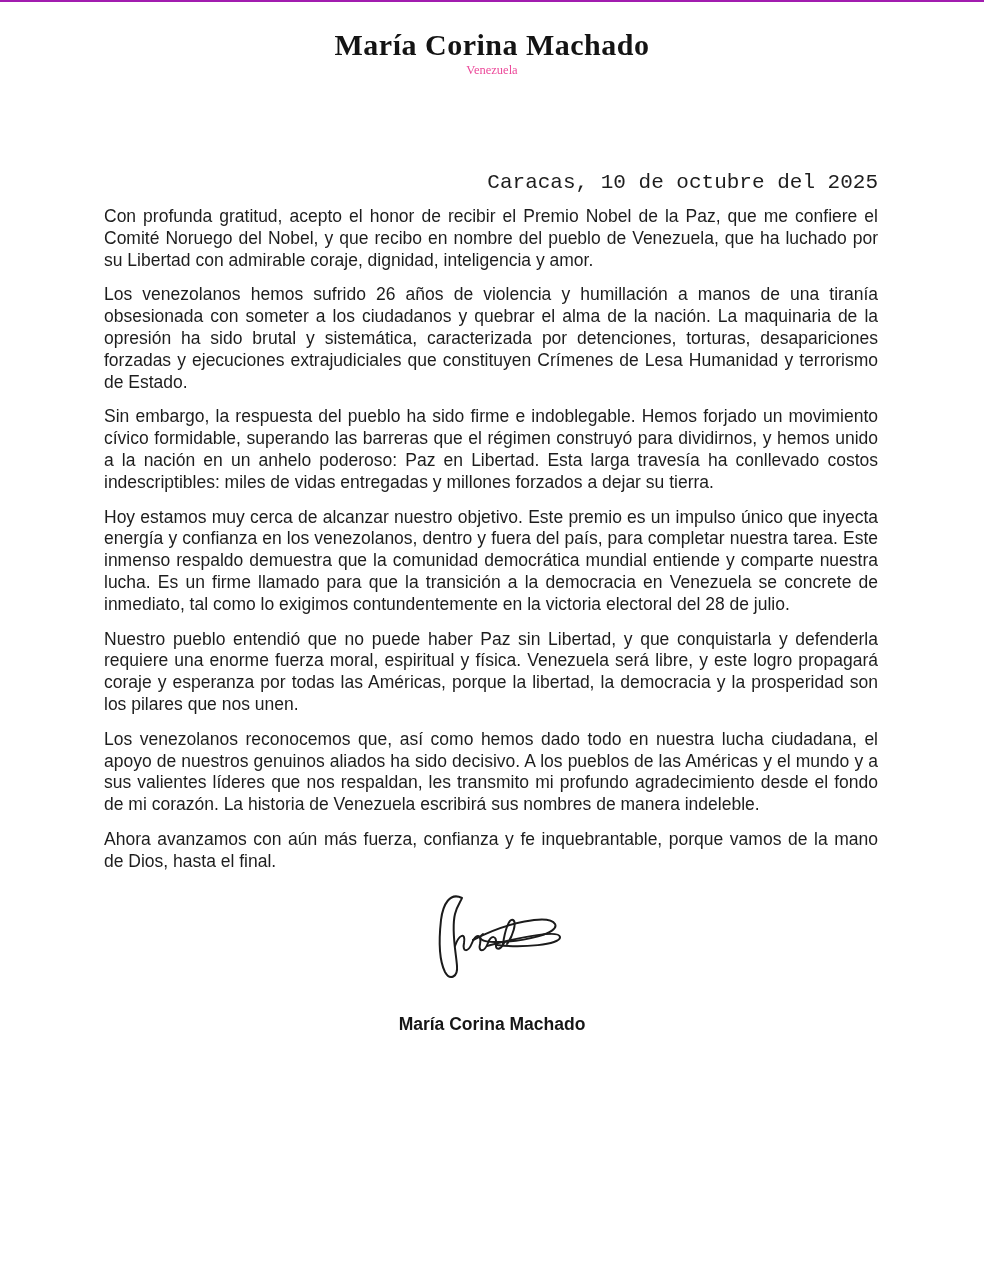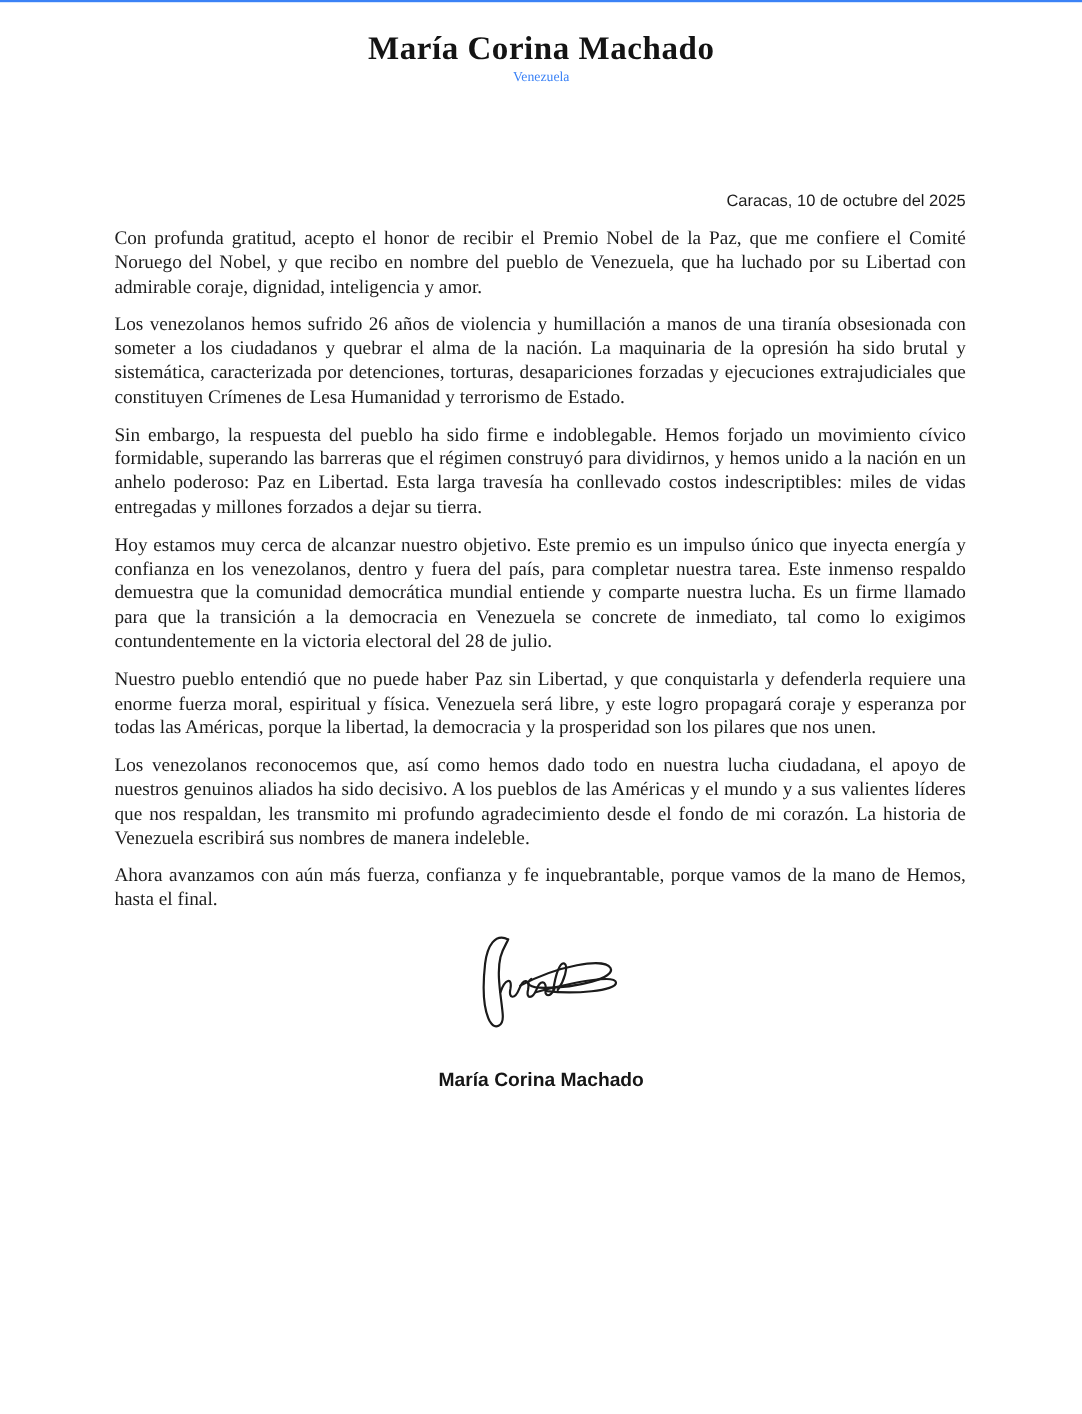--- a/index.html
+++ b/index.html
@@ -12,21 +12,21 @@
     font-family: "Liberation Sans", sans-serif;
     color: #1d1d1d;
   }
 
   .page {
     position: relative;
     width: 984px;
     min-height: 1285px;
     margin: 0 auto;
     background: #ffffff;
-    border-top: 2px solid #3b82f6;
+    border-top: 2px solid #a21caf;
     overflow: hidden;
   }
 
   
   .letterhead {
     padding-top: 26px;
     text-align: center;
   }
   .letterhead-name {
     font-family: "Liberation Serif", "DejaVu Serif", serif;
@@ -34,36 +34,36 @@
     font-size: 30px;
     line-height: 33px;
     letter-spacing: 0.5px;
     color: #141414;
   }
   .letterhead-subtitle {
     font-family: "Liberation Serif", "DejaVu Serif", serif;
     font-size: 12.5px;
     line-height: 15px;
     margin-top: 2px;
-    color: #3b82f6;
+    color: #ec4899;
   }
 
   
   .dateline {
     margin: 94px 106px 0 104px;
     text-align: right;
-    font-size: 15px;
+    font-size: 21px;
     line-height: 22px;
     color: #1d1d1d;
+    font-family: Liberation Mono, monospace;
   }
 
   
   .letter-body {
     margin: 12px 106px 0 104px;
-    font-family: Liberation Serif, serif;
   }
   .letter-body p {
     font-size: 17.5px;
     line-height: 21.8px;
     text-align: justify;
     text-justify: inter-word;
     margin-bottom: 13px;
     color: #1d1d1d;
   }
 
@@ -97,21 +97,21 @@
 
   <div class="dateline">Caracas, 10 de octubre del 2025</div>
 
   <div class="letter-body">
     <p>Con profunda gratitud, acepto el honor de recibir el Premio Nobel de la Paz, que me confiere el Comité Noruego del Nobel, y que recibo en nombre del pueblo de Venezuela, que ha luchado por su Libertad con admirable coraje, dignidad, inteligencia y amor.</p>
     <p>Los venezolanos hemos sufrido 26 años de violencia y humillación a manos de una tiranía obsesionada con someter a los ciudadanos y quebrar el alma de la nación. La maquinaria de la opresión ha sido brutal y sistemática, caracterizada por detenciones, torturas, desapariciones forzadas y ejecuciones extrajudiciales que constituyen Crímenes de Lesa Humanidad y terrorismo de Estado.</p>
     <p>Sin embargo, la respuesta del pueblo ha sido firme e indoblegable. Hemos forjado un movimiento cívico formidable, superando las barreras que el régimen construyó para dividirnos, y hemos unido a la nación en un anhelo poderoso: Paz en Libertad. Esta larga travesía ha conllevado costos indescriptibles: miles de vidas entregadas y millones forzados a dejar su tierra.</p>
     <p>Hoy estamos muy cerca de alcanzar nuestro objetivo. Este premio es un impulso único que inyecta energía y confianza en los venezolanos, dentro y fuera del país, para completar nuestra tarea. Este inmenso respaldo demuestra que la comunidad democrática mundial entiende y comparte nuestra lucha. Es un firme llamado para que la transición a la democracia en Venezuela se concrete de inmediato, tal como lo exigimos contundentemente en la victoria electoral del 28 de julio.</p>
     <p>Nuestro pueblo entendió que no puede haber Paz sin Libertad, y que conquistarla y defenderla requiere una enorme fuerza moral, espiritual y física. Venezuela será libre, y este logro propagará coraje y esperanza por todas las Américas, porque la libertad, la democracia y la prosperidad son los pilares que nos unen.</p>
     <p>Los venezolanos reconocemos que, así como hemos dado todo en nuestra lucha ciudadana, el apoyo de nuestros genuinos aliados ha sido decisivo. A los pueblos de las Américas y el mundo y a sus valientes líderes que nos respaldan, les transmito mi profundo agradecimiento desde el fondo de mi corazón. La historia de Venezuela escribirá sus nombres de manera indeleble.</p>
-    <p>Ahora avanzamos con aún más fuerza, confianza y fe inquebrantable, porque vamos de la mano de Hemos, hasta el final.</p>
+    <p>Ahora avanzamos con aún más fuerza, confianza y fe inquebrantable, porque vamos de la mano de Dios, hasta el final.</p>
   </div>
 
   <div class="signature-block">
     <span class="signature-scribble">
       <svg viewBox="0 0 150 92" width="150" height="92" aria-hidden="true">
         <g fill="none" stroke="#1b1b1b" stroke-width="2" stroke-linecap="round">
 
           <path d="M45,8 C33,2 26,14 24,30 C22,48 22,70 28,82 C33,91 41,87 40,76 C39,62 34,40 38,24 C40,16 44,11 45,8"></path>
 
           <path d="M38,56 C42,44 49,42 47,53 C45,62 51,63 55,53 C59,43 65,44 63,54 C61,62 67,63 71,53 C74,45 80,45 79,54 C78,60 83,61 87,53"></path>

